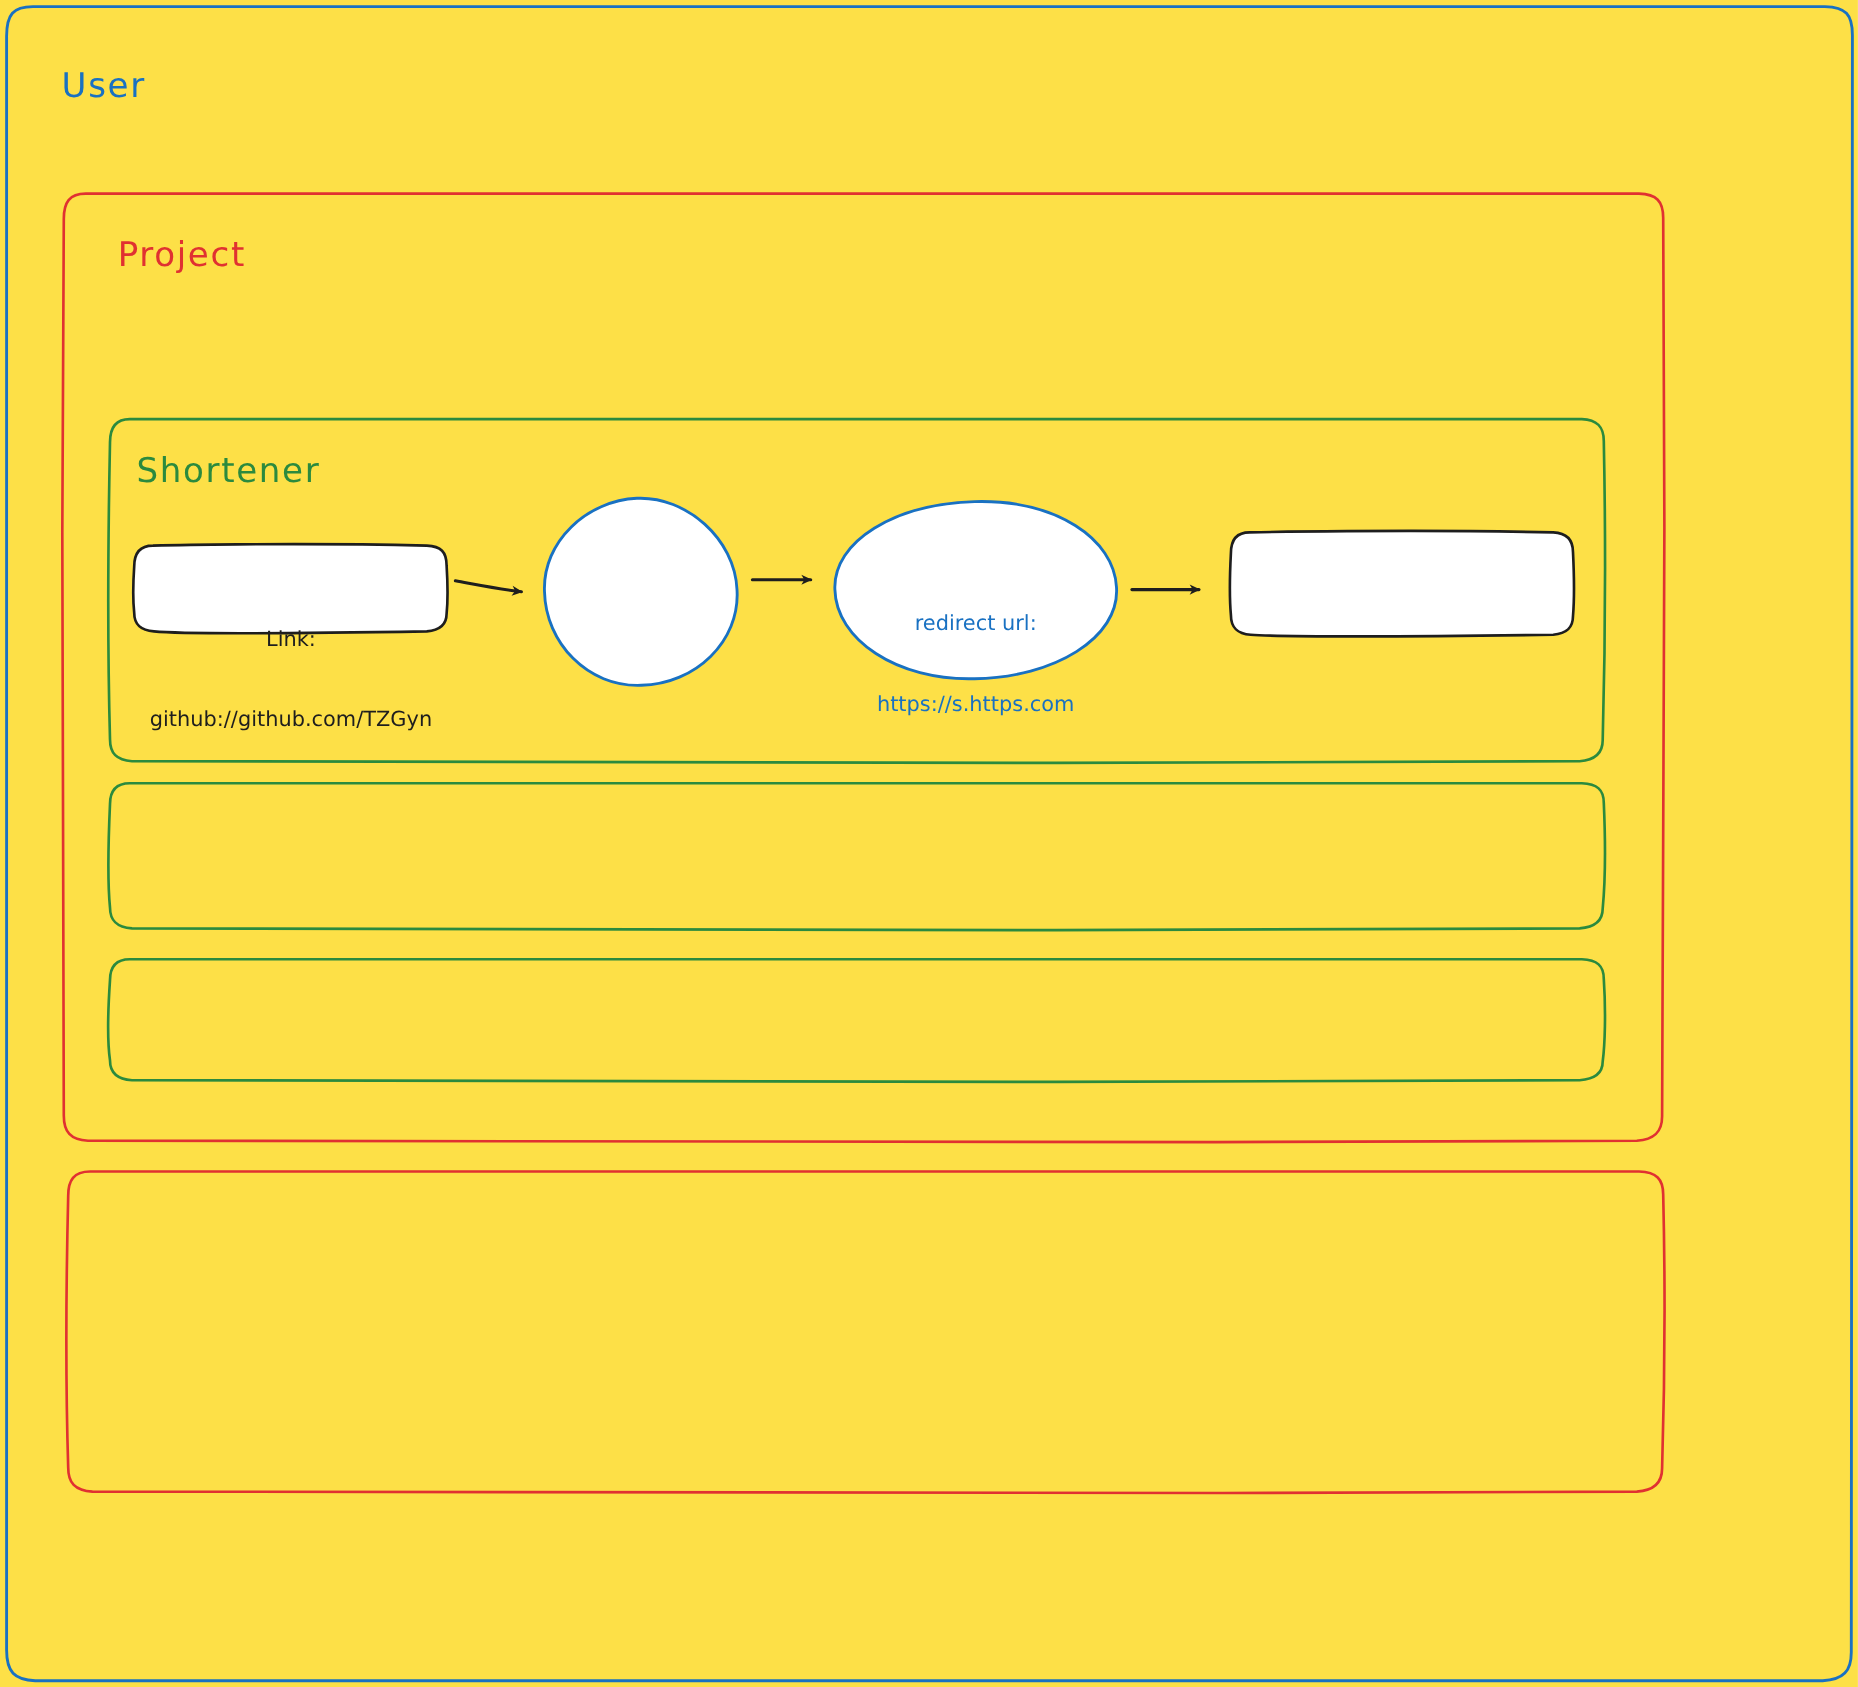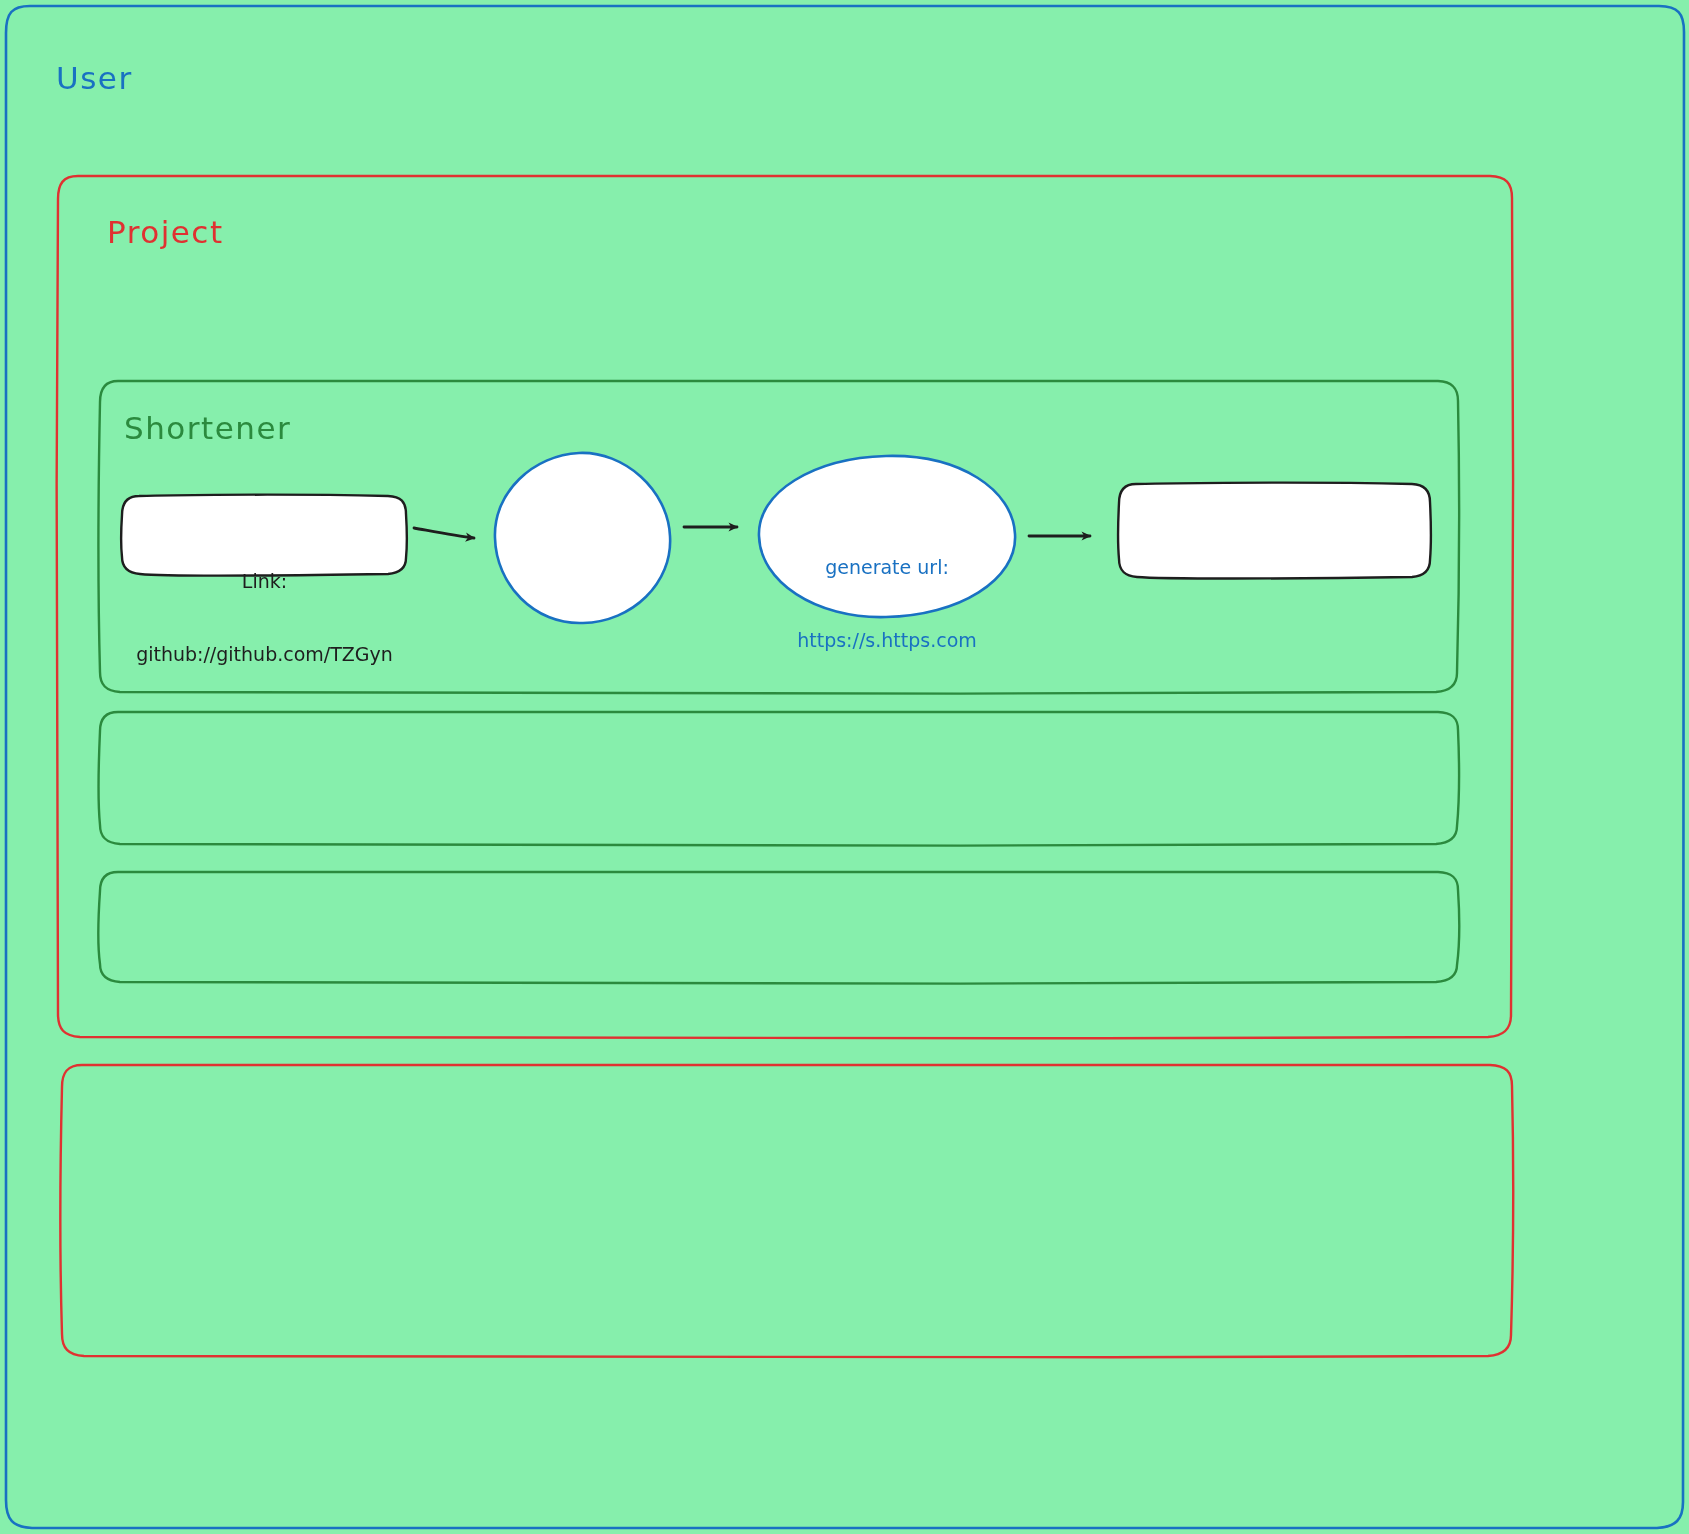--- a/index.html
+++ b/index.html
@@ -10,21 +10,21 @@
   body {
     width: 1689px;
     height: 1534px;
     font-family: "DejaVu Sans", sans-serif;
     overflow: hidden;
   }
   #stage {
     position: relative;
     width: 1689px;
     height: 1534px;
-    background: #86efac;
+    background: #fde047;
   }
   #stage > svg.layer {
     position: absolute;
     top: 0;
     left: 0;
     width: 1689px;
     height: 1534px;
     overflow: visible;
   }
   .label {
@@ -185,18 +185,18 @@
 
   <div class="label group-label green" style="left:124px; top:410px;">Shortener</div>
 
   <div class="node-text black" style="left:122px; top:520px; width:285px;">
     <span class="line">Link:</span>
     <span class="line">github://github.com/TZGyn</span>
   </div>
 
 
   <div class="node-text blue" style="left:762px; top:506px; width:250px;">
-    <span class="line">generate url:</span>
+    <span class="line">redirect url:</span>
     <span class="line">https://s.https.com</span>
   </div>
 
 
 </div>
 
 </body></html>

